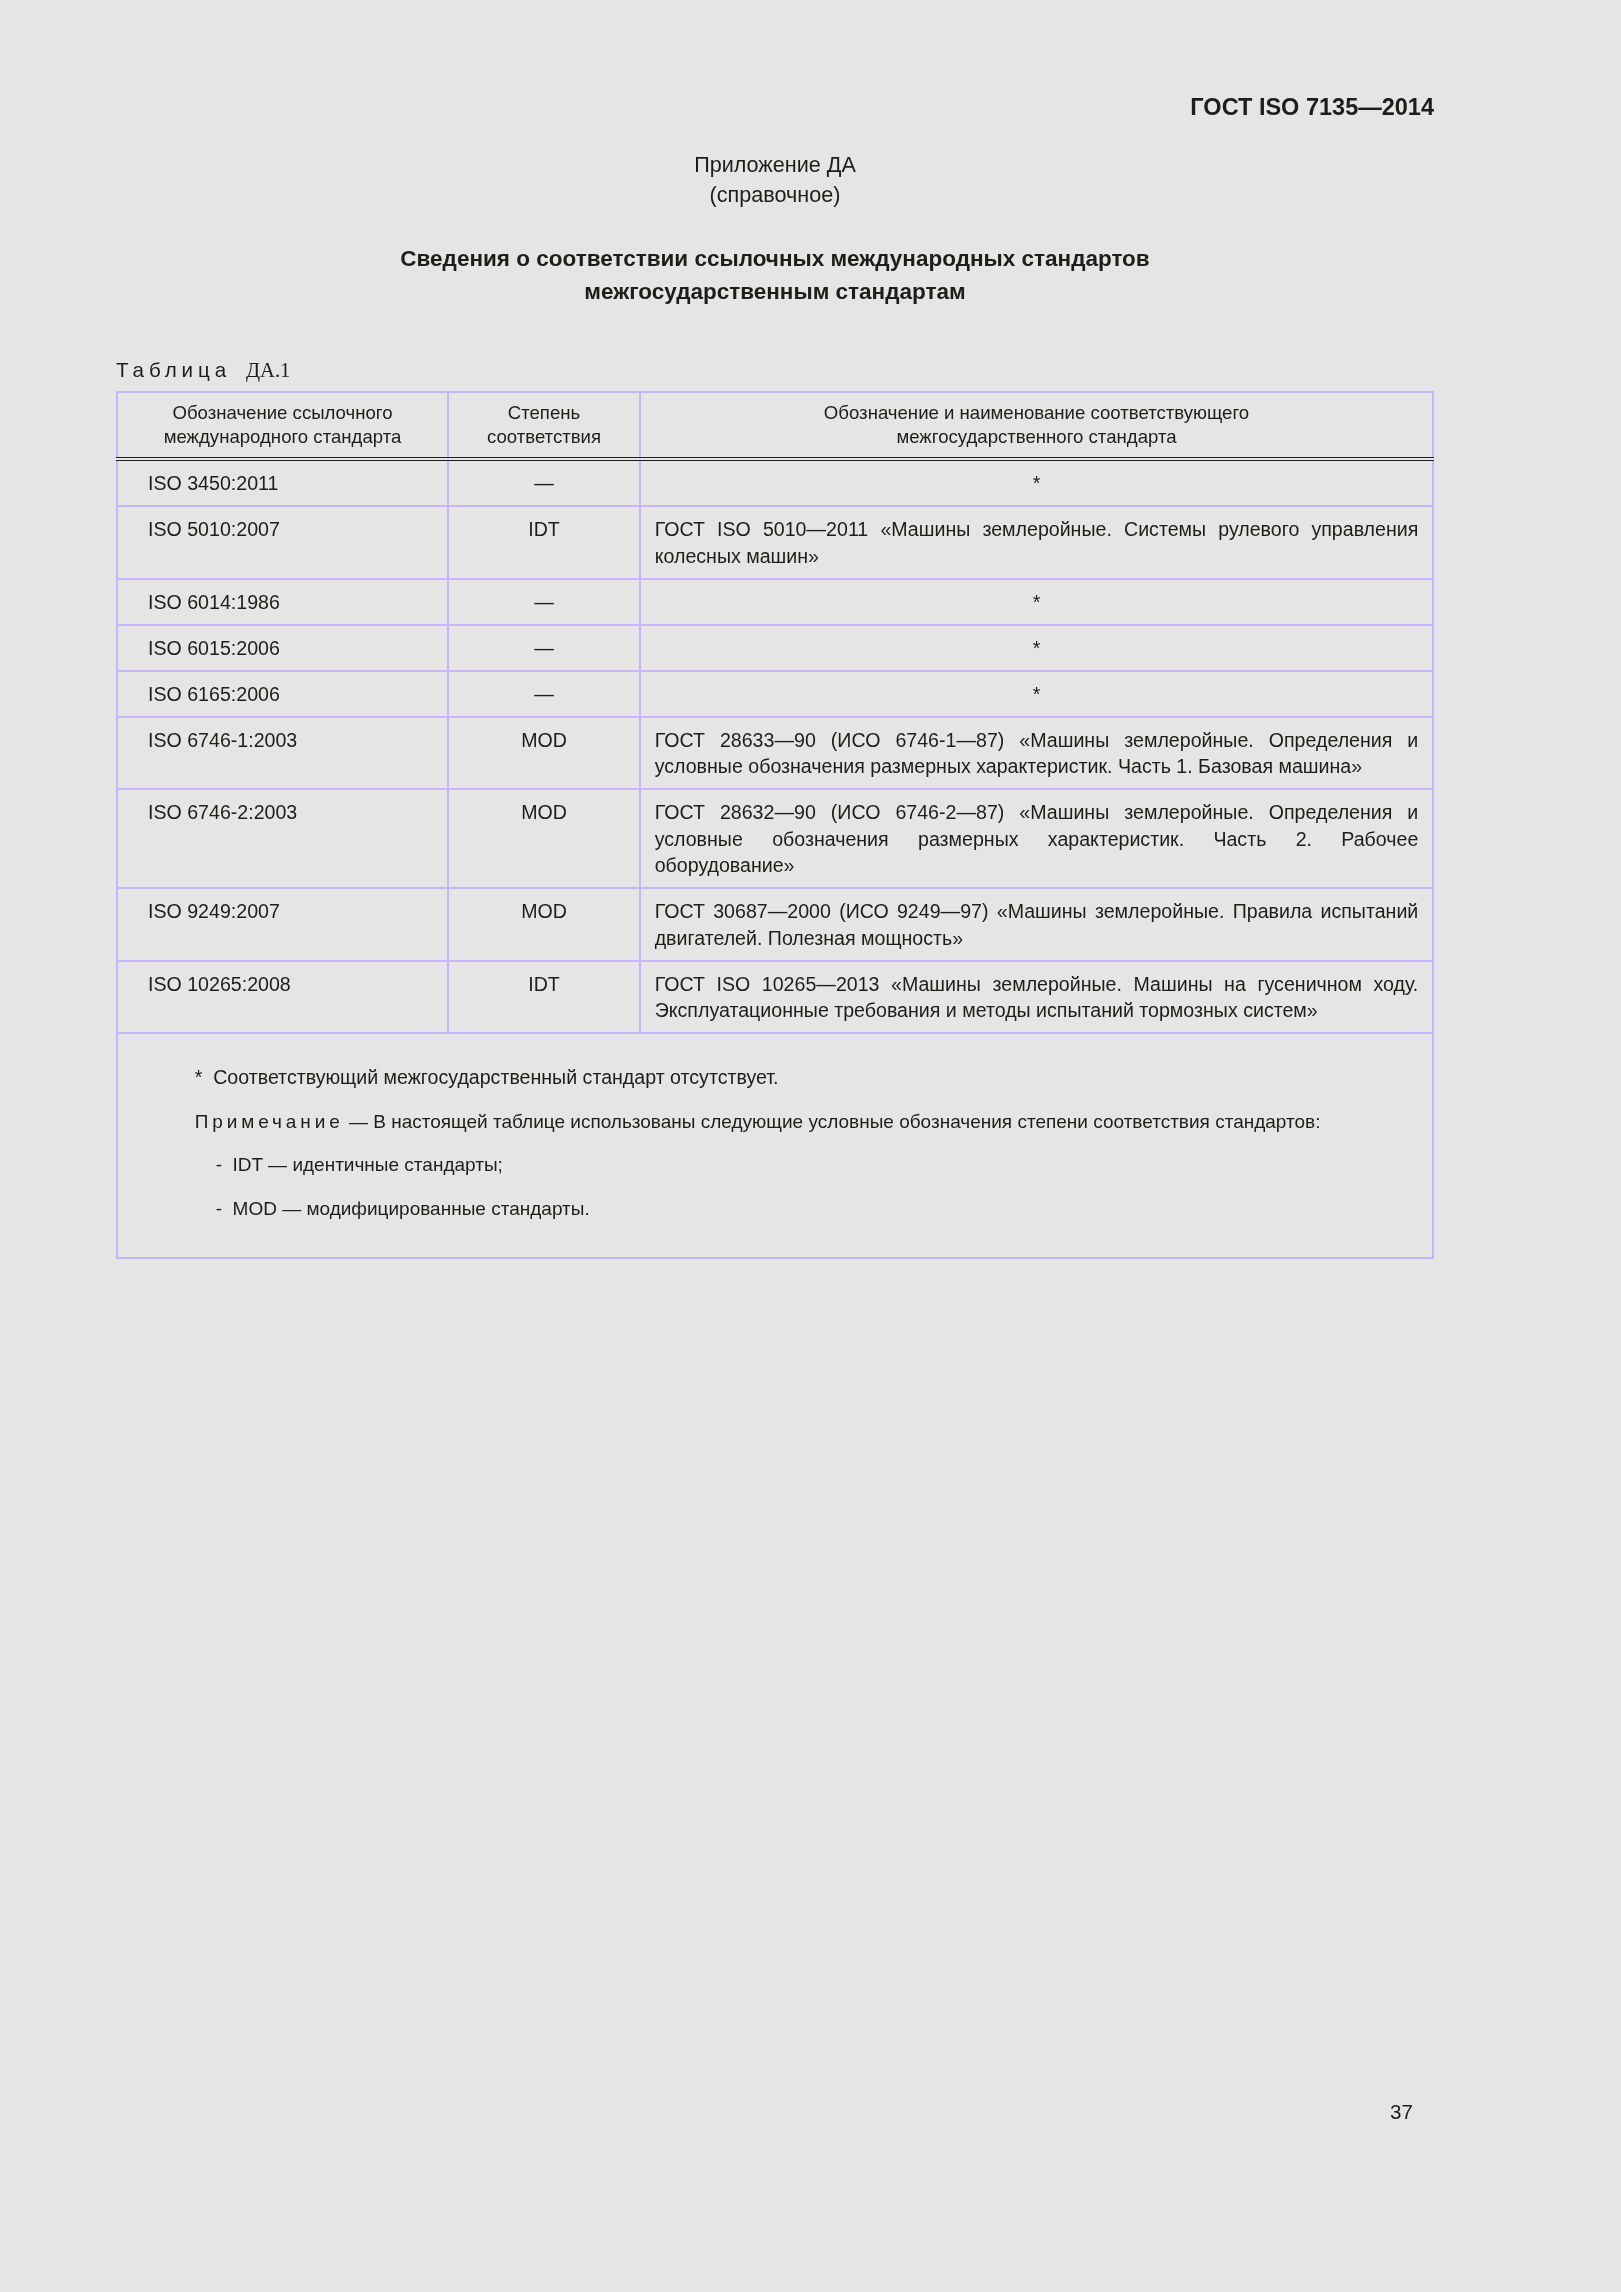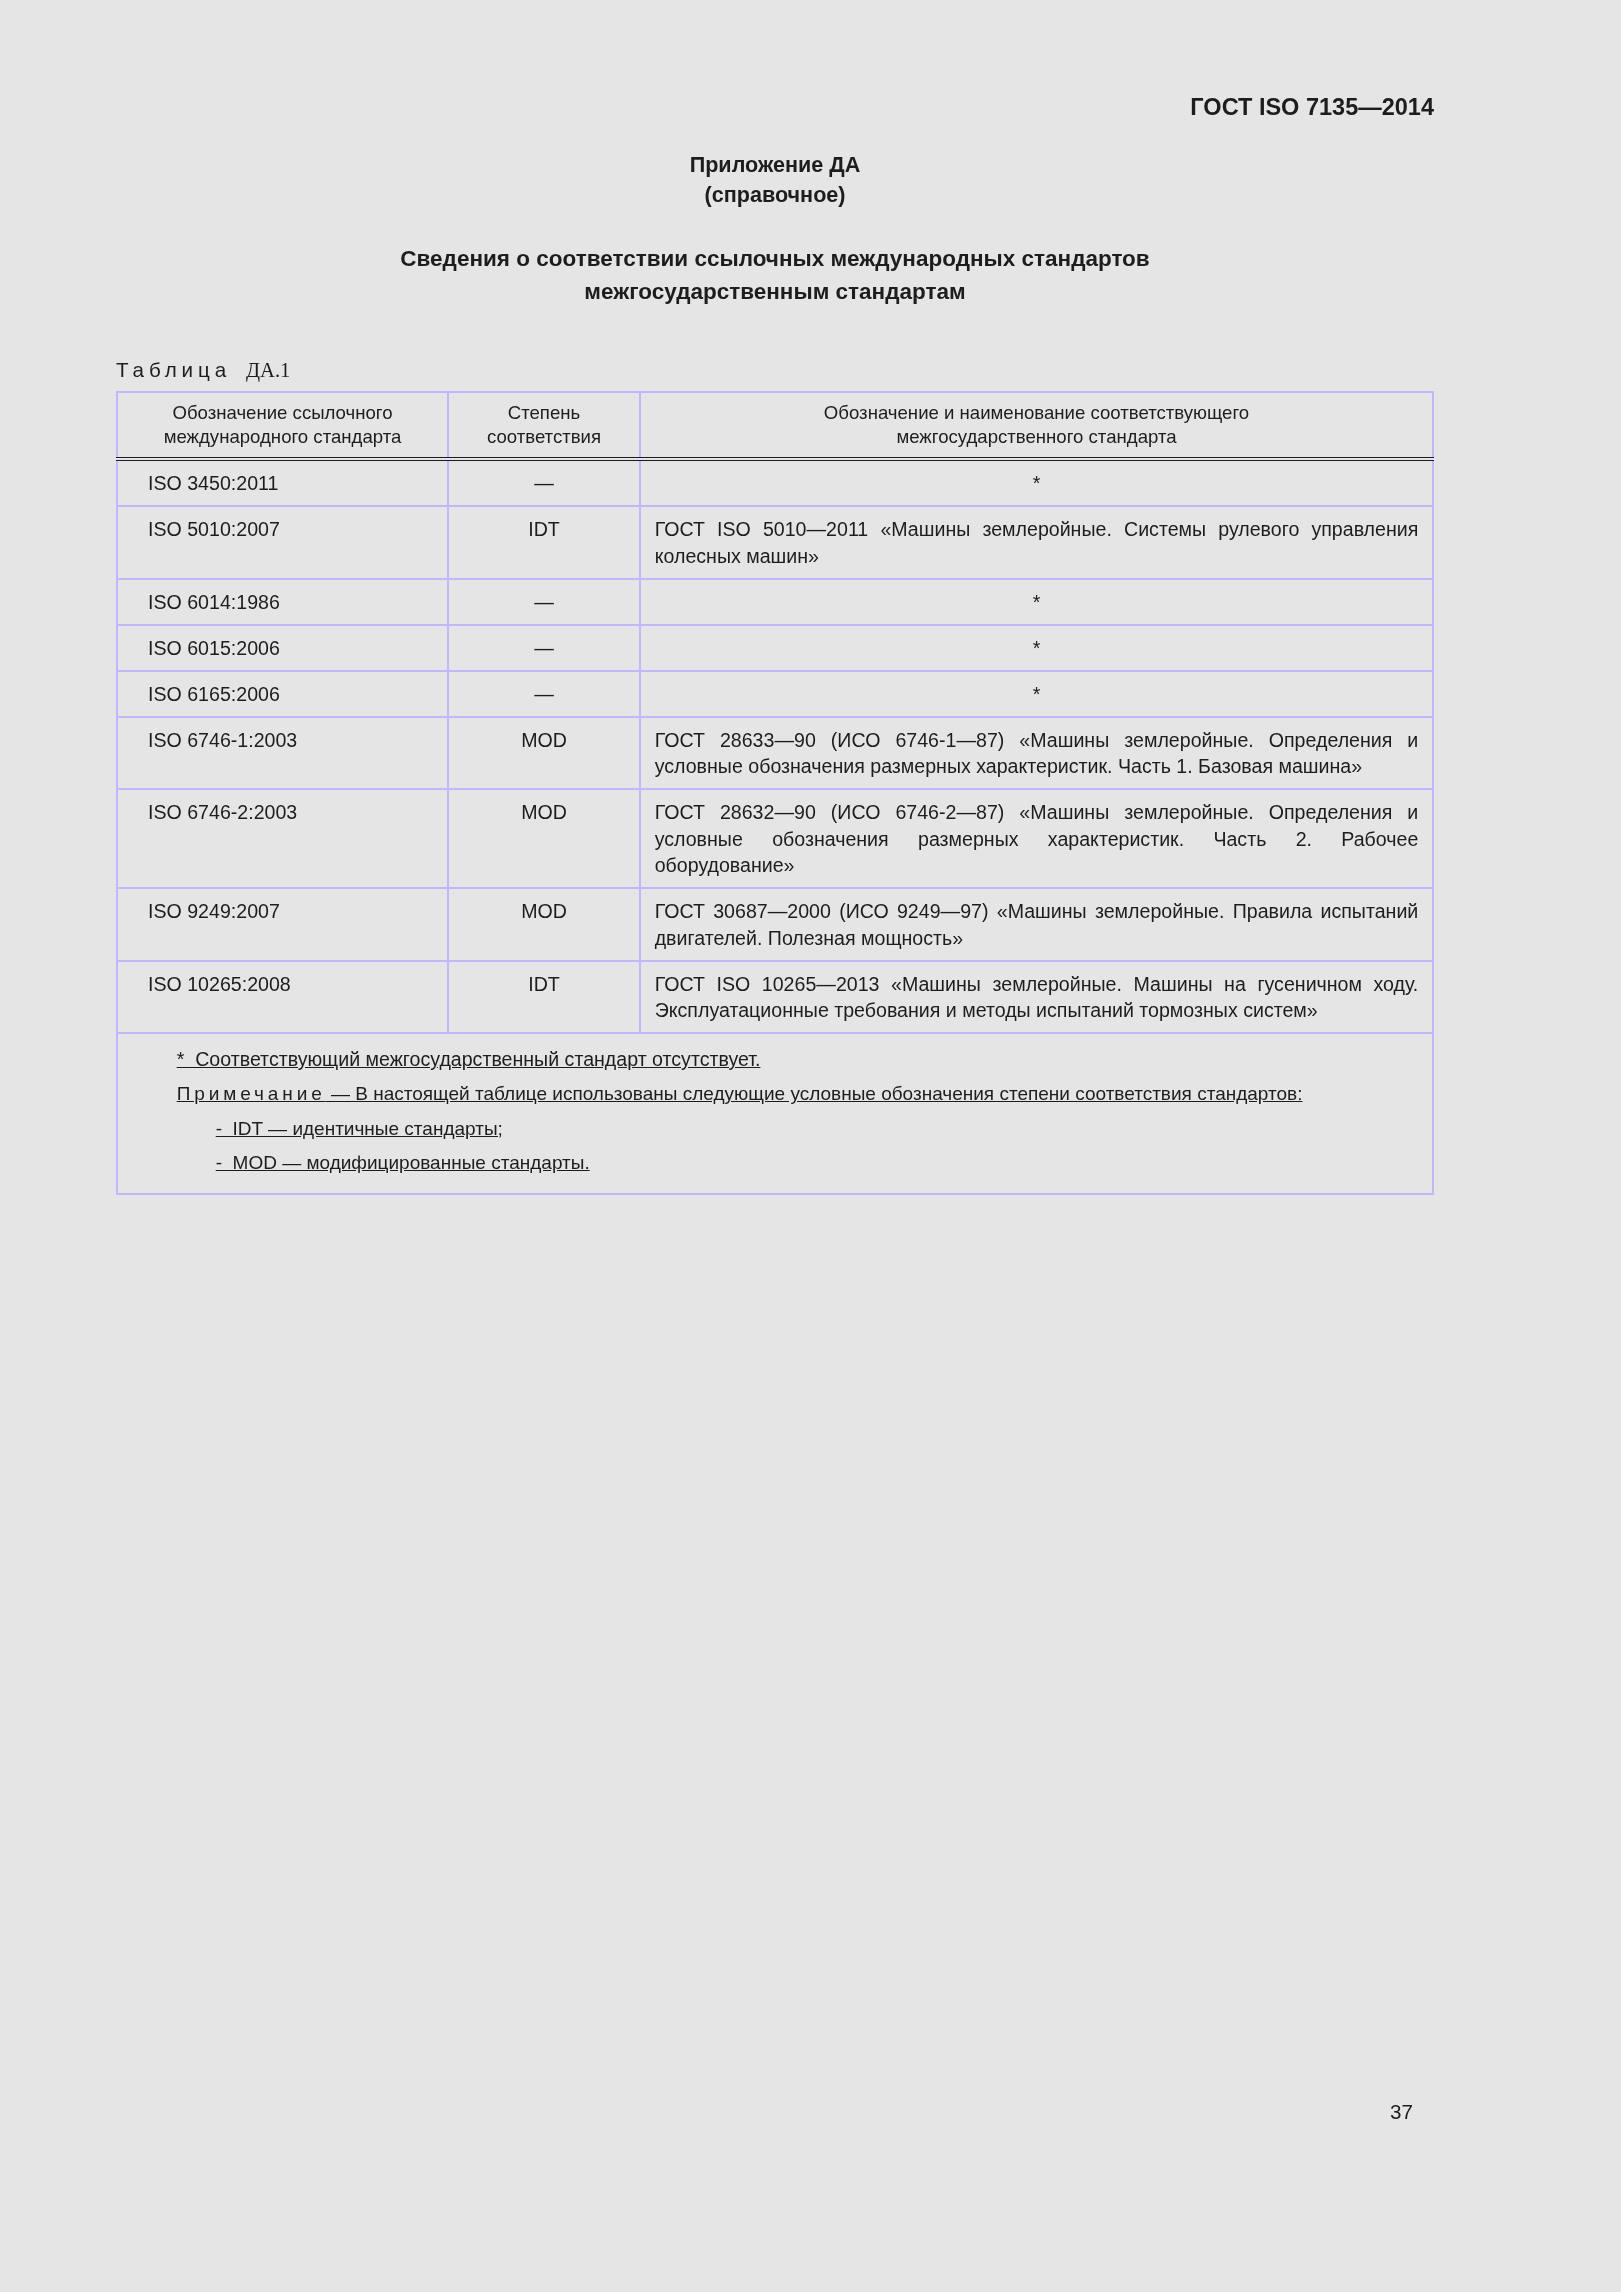--- a/index.html
+++ b/index.html
@@ -23,21 +23,21 @@
     width: 1318px;
   }
   .doc-ref {
     text-align: right;
     font-weight: bold;
     font-size: 23.5px;
   }
   .appendix {
     margin-top: 29px;
     text-align: center;
-    font-weight: bold;
+    font-weight: normal;
     font-size: 21.6px;
     line-height: 1.4;
     white-space: pre-line;
   }
   .main-title {
     margin-top: 33px;
     text-align: center;
     font-weight: bold;
     font-size: 22.5px;
     line-height: 1.45;
@@ -82,22 +82,21 @@
   td.iso { padding-left: 30px; }
   td.degree { text-align: center; }
   td.desc { text-align: justify; }
   td.desc.star { text-align: center; }
 
   td.footer-cell { padding: 11.8px 15.7px 17.6px; }
   .foot-p {
     white-space: pre-wrap;
     font-size: 19.6px;
     line-height: 1.35;
-    margin: 0;
-    text-decoration: underline;
+    margin: 18px;
   }
   .footnote { padding-left: 43px; }
   .note {
     margin-top: 8.8px;
     text-indent: 43px;
     font-size: 19px;
   }
   .note .spaced { letter-spacing: 3.9px; }
   .note-item {
     margin-top: 8.8px;

